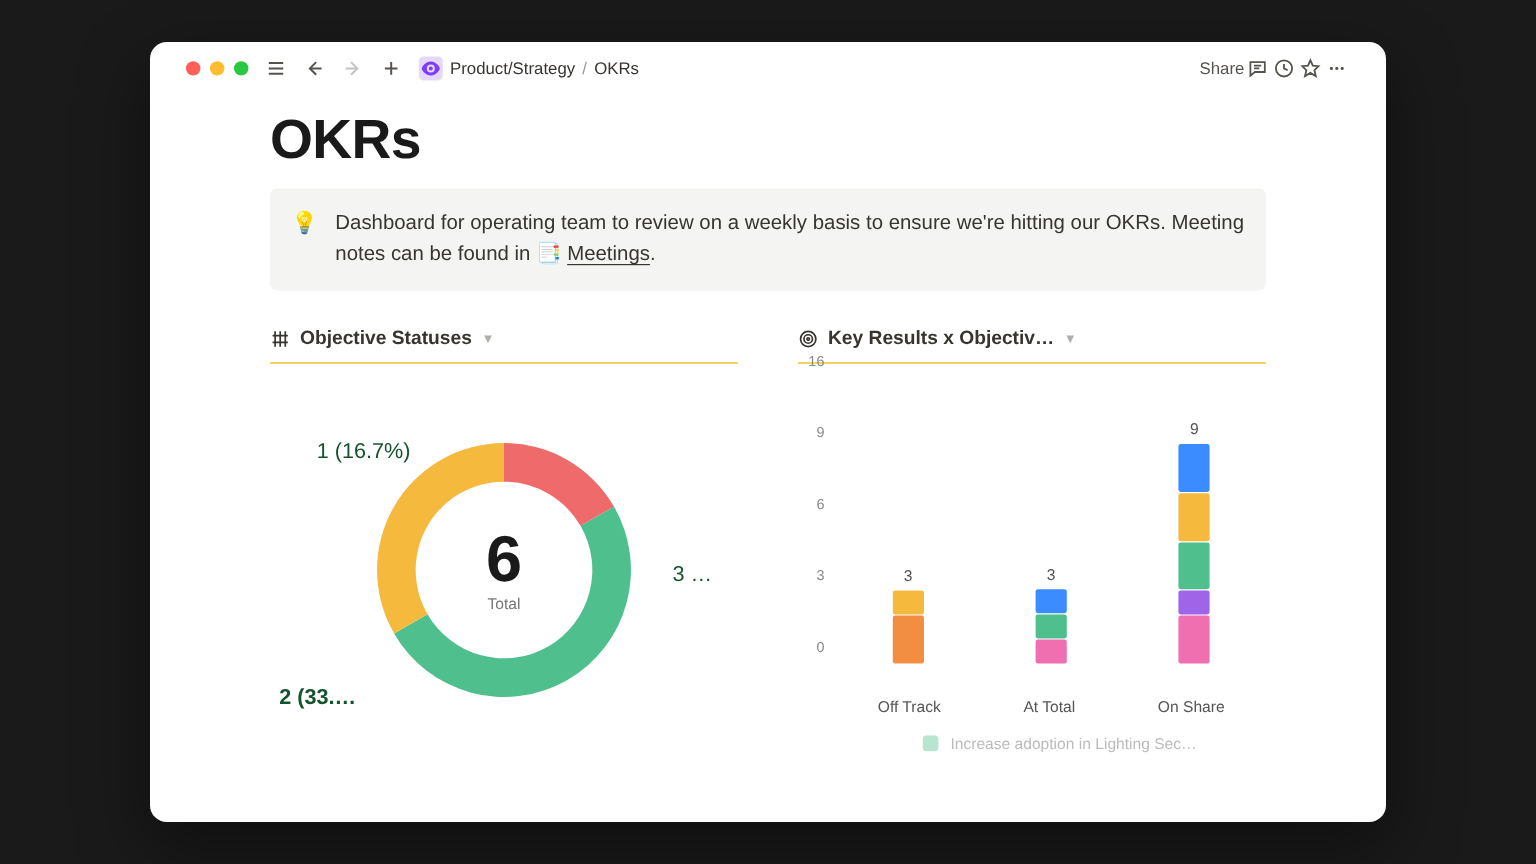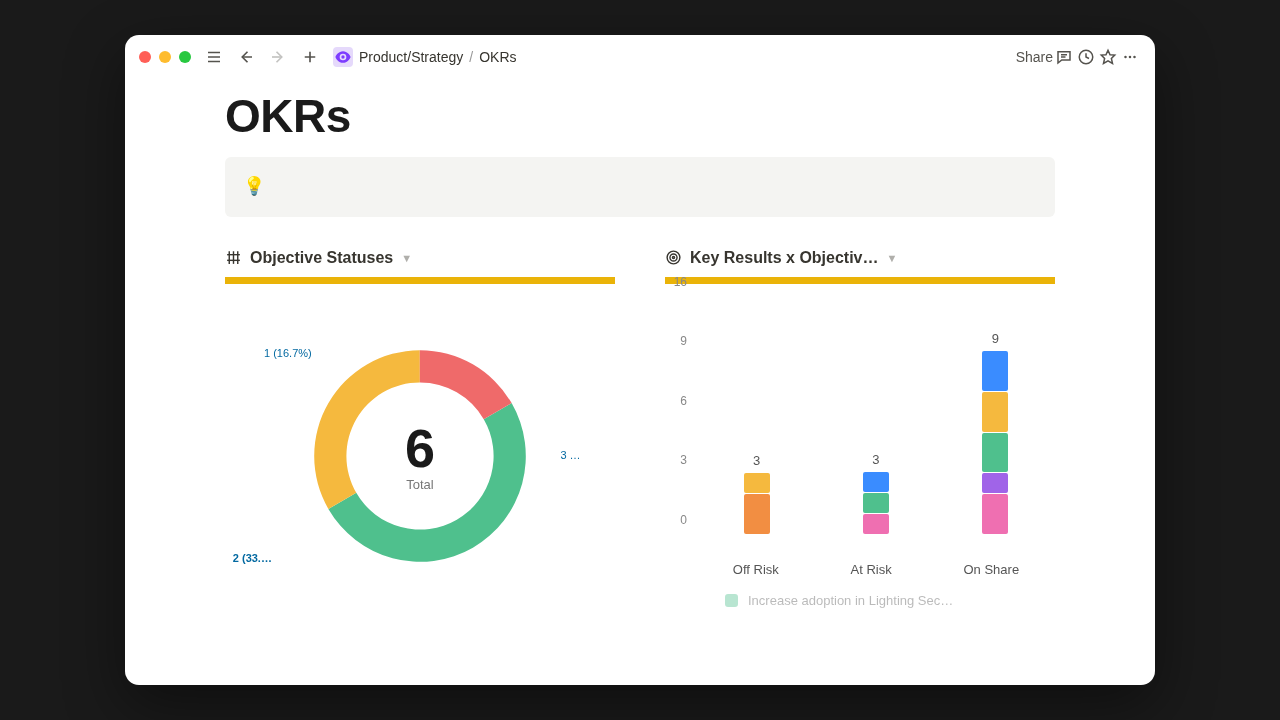--- a/index.html
+++ b/index.html
@@ -18,21 +18,21 @@
     background: #fff;
     border-radius: 14px;
     box-shadow: 0 20px 60px rgba(0,0,0,.45);
     overflow: hidden;
     display: flex;
     flex-direction: column;
   }
   .topbar {
     display: flex;
     align-items: center;
-    padding: 8px 14px;
+    padding: 8px 30px;
     height: 44px;
     gap: 12px;
     color: #37352f;
     font-size: 14px;
   }
   .traffic { display: flex; gap: 8px; }
   .dot { width: 12px; height: 12px; border-radius: 50%; }
   .dot.r { background:#ff5f57; }
   .dot.y { background:#febc2e; }
   .dot.g { background:#28c840; }
@@ -67,51 +67,51 @@
     margin-bottom: 32px;
   }
   .callout .bulb { font-size:18px; }
   .meetlink { text-decoration:underline; text-decoration-thickness:1px; text-underline-offset:3px; cursor:pointer; }
 
   .cols { display:flex; gap:50px; }
   .col { flex:1 1 0; min-width:0; }
   .viewtitle {
     display:flex; align-items:center; gap:8px;
     font-weight:700; font-size:16px; color:#37352f;
-    padding-bottom:10px; border-bottom:7px solid #eab308;
+    padding-bottom:10px; border-bottom:1px solid #eab308;
     margin-bottom:12px;
   }
   .viewtitle .chev { color:#b0afab; font-size:11px; }
   .viewtitle svg { width:17px; height:17px; }
 
   
   .donut-wrap { position:relative; height:320px; }
   .donut-center {
     position:absolute; left:50%; top:50%; transform:translate(-50%,-50%);
     text-align:center;
   }
   .donut-center .big { font-size:54px; font-weight:700; color:#1a1a1a; line-height:1; }
   .donut-center .sub { font-size:13px; color:#777; margin-top:2px; }
-  .dlabel { position:absolute; font-size:11px; color:#0369a1; white-space:nowrap; }
+  .dlabel { position:absolute; font-size:18px; color:#14532d; white-space:nowrap; }
 
   
   .barchart { position:relative; height:260px; padding-left:26px; }
   .yaxis { position:absolute; left:0; top:0; bottom:22px; width:22px; }
   .ytick { position:absolute; right:0; font-size:12px; color:#888; transform:translateY(-50%); }
   .plot { position:relative; height:238px; margin-left:6px; }
   .bars { position:absolute; left:0; right:0; bottom:0; top:0; display:flex; justify-content:space-around; align-items:flex-end; }
   .barcol { width:26px; position:relative; display:flex; flex-direction:column-reverse; }
   .seg { width:100%; border-radius:2px; margin-top:1px; }
   .barlabel { position:absolute; bottom:100%; left:50%; transform:translateX(-50%); font-size:13px; color:#555; margin-bottom:4px; }
   .xlabels { display:flex; justify-content:space-around; font-size:13px; color:#555; margin-top:6px; margin-left:32px; }
   .legend { margin-top:14px; margin-left:60px; }
   .legend .row { display:flex; align-items:center; gap:10px; font-size:13px; color:#555; padding:2px 0; }
   .sw { width:13px; height:13px; border-radius:3px; flex-shrink:0; }
   .trunc { white-space:nowrap; overflow:hidden; text-overflow:ellipsis; max-width:260px; }
-  .legend .row.faded { opacity:.4; }
+  .legend .row.faded { opacity:.4;margin-left:44px; }
 </style>
 </head>
 <body>
 
 <div class="window">
 
   <div class="topbar">
     <div class="traffic">
       <span class="dot r"></span>
       <span class="dot y"></span>
@@ -183,20 +183,25 @@
           </svg>
       </span>
     </div>
   </div>
 
   <div class="page">
     <h1 class="title">OKRs</h1>
 
     <div class="callout">
       <span class="bulb">💡</span>
+      <div>
+        <span>Dashboard for operating team to review on a weekly basis to ensure we're hitting our OKRs. Meeting notes can be found in </span>
+        <span>📑</span>
+        <span class="meetlink">Meetings</span><span>.</span>
+      </div>
     </div>
 
     <div class="cols">
 
       <div class="col">
         <div class="viewtitle">
           <svg viewBox="0 0 24 24" fill="none" stroke="currentColor" stroke-width="2">
               <line x1="12" y1="3" x2="12" y2="21"></line>
               <line x1="6" y1="3" x2="6" y2="21"></line>
               <line x1="18" y1="3" x2="18" y2="21"></line>
@@ -262,22 +267,22 @@
                   <div class="seg" style="background: rgb(160, 100, 232); height: 19.8333px;"></div>
                   <div class="seg" style="background: rgb(79, 192, 141); height: 39.6667px;"></div>
                   <div class="seg" style="background: rgb(245, 185, 62); height: 39.6667px;"></div>
                   <div class="seg" style="background: rgb(58, 140, 255); height: 39.6667px;"></div>
                   <div class="barlabel">9</div>
                 </div>
               </div>
           </div>
         </div>
         <div class="xlabels" id="xlabels">
-            <span>Off Risk</span>
-            <span>At Risk</span>
+            <span>Off Track</span>
+            <span>At Total</span>
             <span>On Share</span>
           </div>
         <div class="legend" id="legend">
             <div class="row faded">
               <span class="sw" style="background: rgb(79, 192, 141);"></span>
               <span class="trunc">Increase adoption in Lighting Sec…</span>
             </div>
           </div>
       </div>
 

